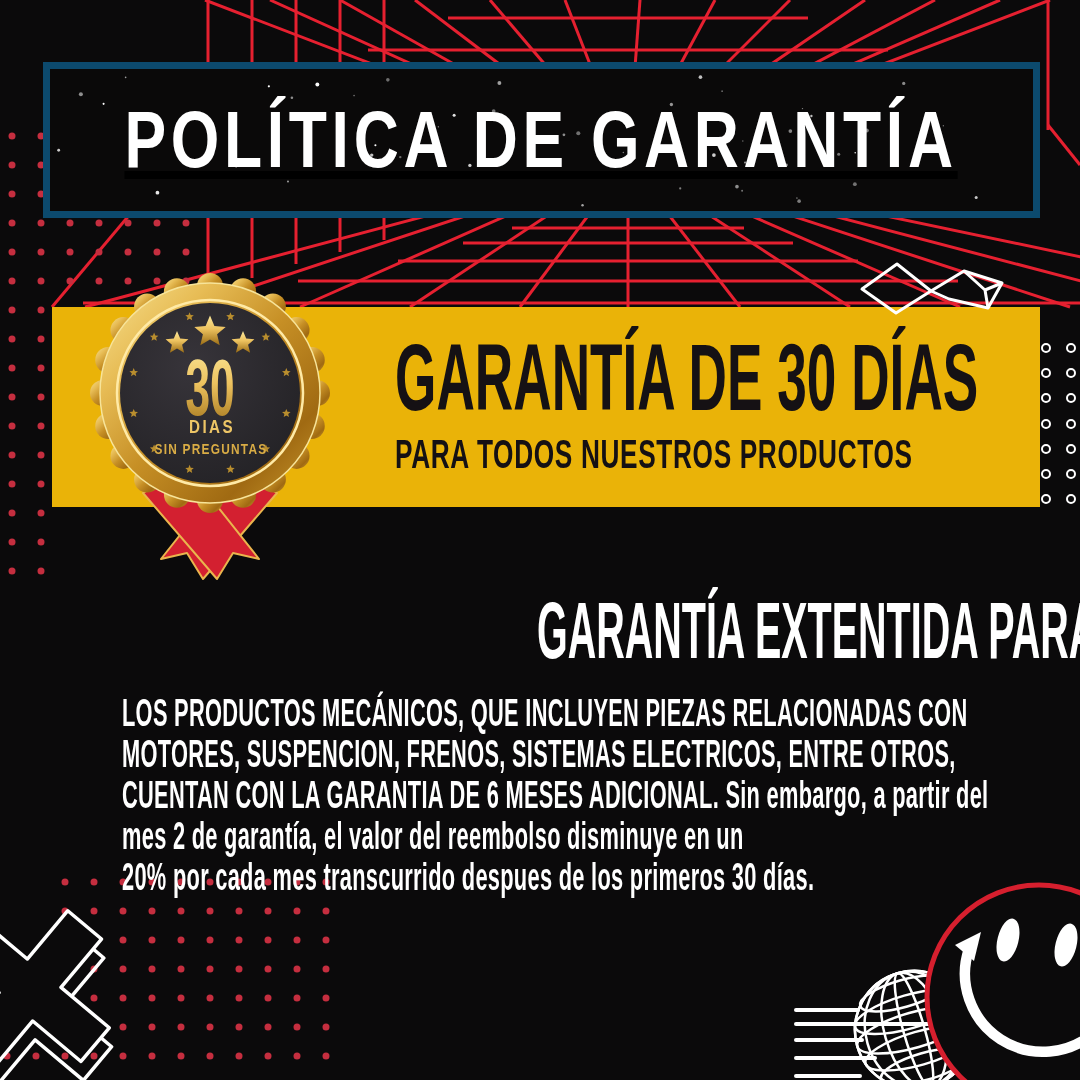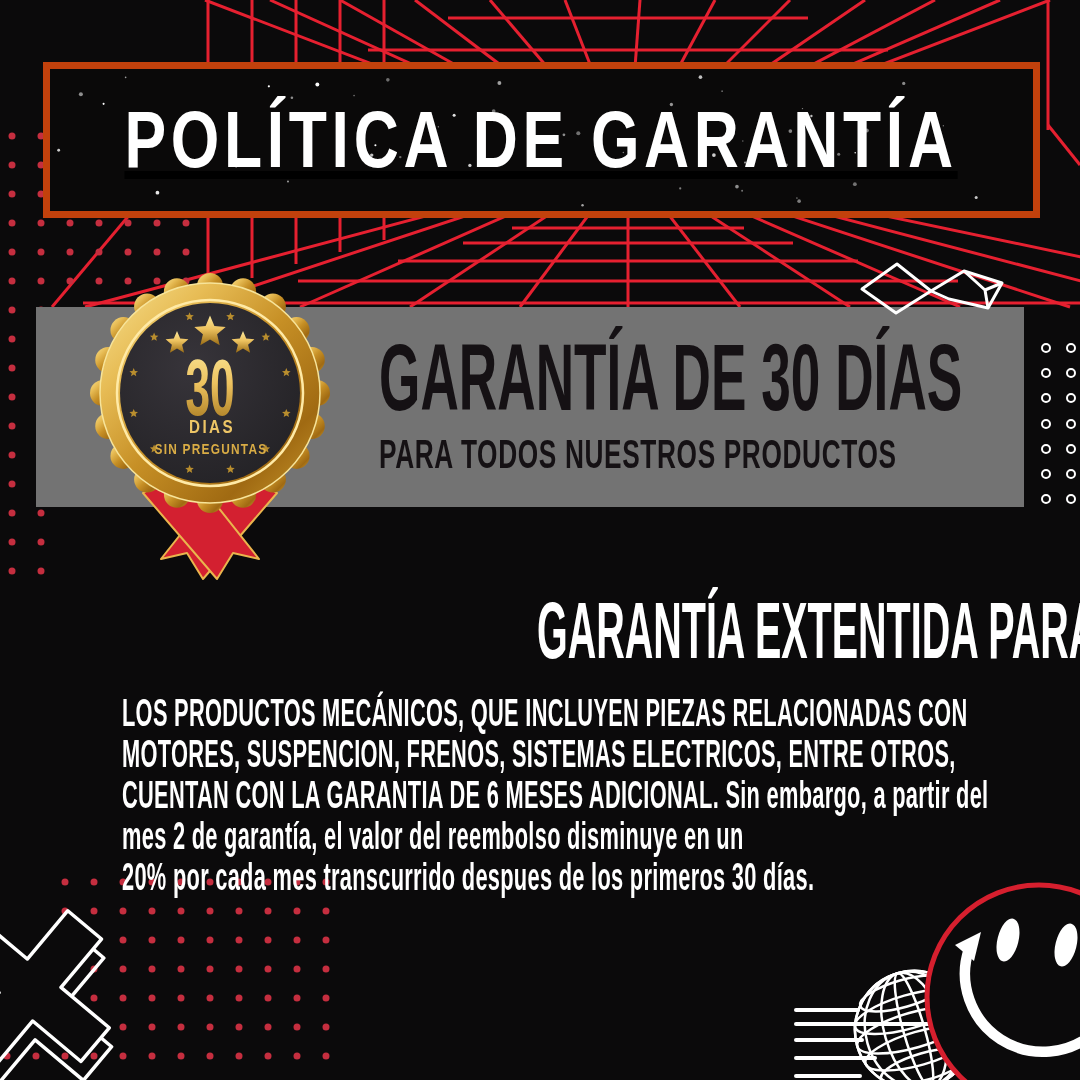--- a/index.html
+++ b/index.html
@@ -4,27 +4,27 @@
 <style>
   html,body{margin:0;padding:0;}
   body{
     width:1080px;height:1080px;position:relative;overflow:hidden;
     background:#0b0a0b;
     font-family:"Liberation Sans",sans-serif;
   }
   svg.layer{position:absolute;left:0;top:0;width:1080px;height:1080px;}
   #bg-decor{z-index:0;}
   #banner{
-    position:absolute;left:36px;top:307px;width:988px;height:200px;
-    background:#737373;z-index:1;
+    position:absolute;left:52px;top:307px;width:988px;height:200px;
+    background:#eab308;z-index:1;
   }
   #fg-decor{z-index:2;pointer-events:none;}
   #title-box{
     position:absolute;left:43px;top:62px;width:983px;height:142px;
-    border:7px solid #c2410c;background:#0a0909;z-index:2;
+    border:7px solid #0c4a6e;background:#0a0909;z-index:2;
     display:flex;align-items:center;justify-content:center;text-decoration:underline;
   }
   #title-box svg{position:absolute;left:0;top:0;width:983px;height:142px;}
   #poster-title{
     position:relative;color:#ffffff;font-weight:bold;font-size:80px;
     letter-spacing:6px;white-space:nowrap;display:inline-block;
     transform:scaleX(0.78);transform-origin:center;z-index:1;
   }
   .banner-text{position:absolute;left:343px;top:23px;color:#151114;}
   .banner-h{

